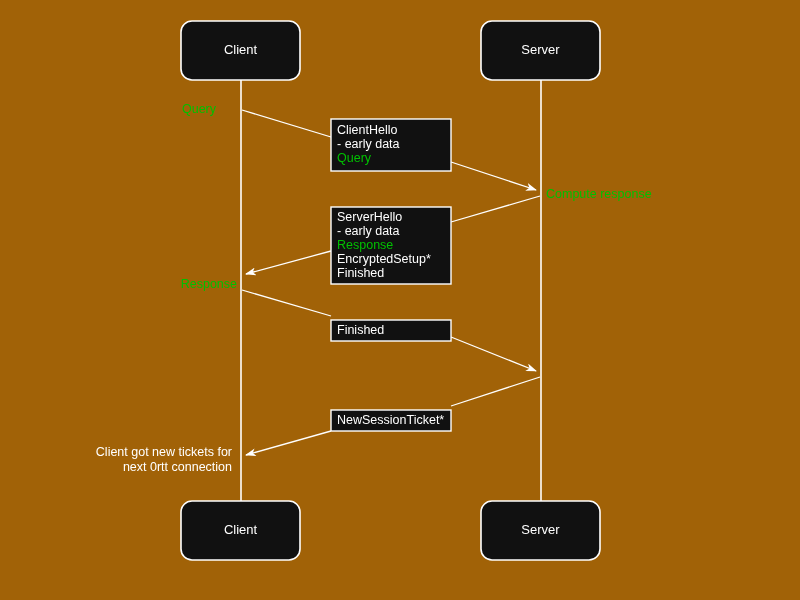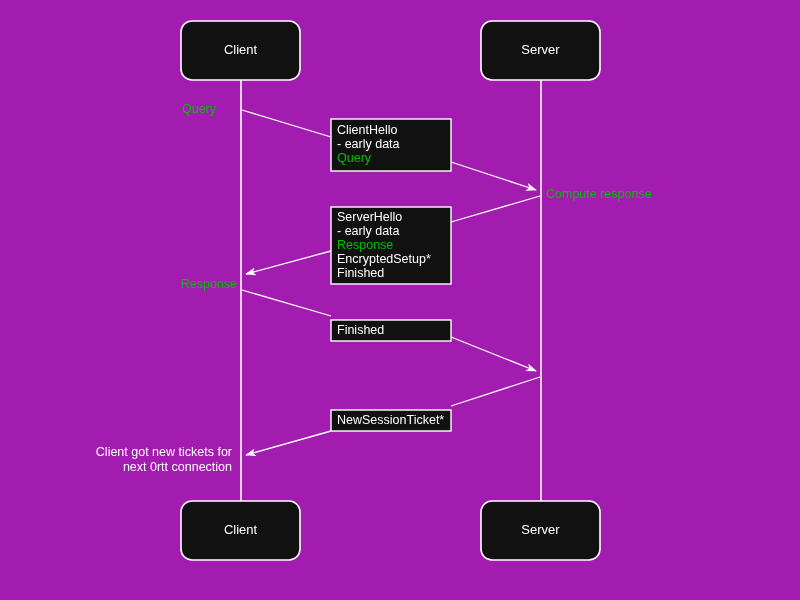--- a/index.html
+++ b/index.html
@@ -4,21 +4,21 @@
 <style>
   html, body {
     margin: 0;
     padding: 0;
     background: #111111;
   }
   #canvas {
     position: relative;
     width: 800px;
     height: 600px;
-    background: #a21caf;
+    background: #a16207;
     overflow: hidden;
     font-family: "Liberation Sans", sans-serif;
   }
   svg.diagram {
     position: absolute;
     left: 0;
     top: 0;
     width: 800px;
     height: 600px;
   }

